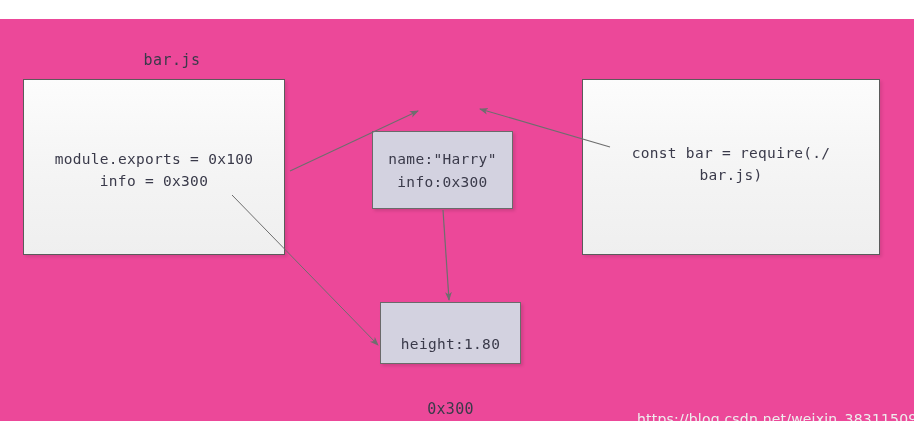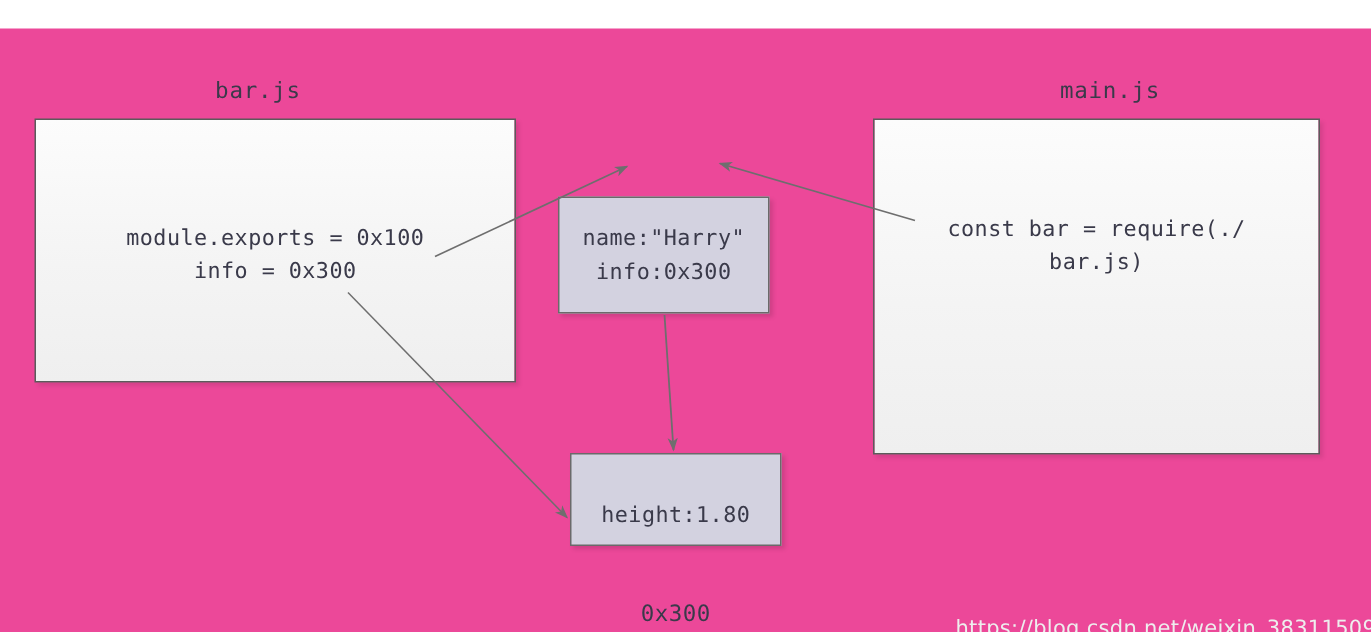--- a/index.html
+++ b/index.html
@@ -88,27 +88,26 @@
     white-space: nowrap;
     letter-spacing: 0.2px;
   }
 </style>
 </head>
 <body>
 
 <div id="canvas">
 
   <div class="file-label" style="left:97px; top:32px; width:150px;">bar.js</div>
-  <div class="file-box" style="left:23px; top:60px; width:321px; height:176px;">
+  <div class="file-box" style="left:23px; top:60px; width:262px; height:176px;">
     <div class="file-box-text" style="top:68px;">module.exports = 0x100
         info = 0x300</div>
   </div>
 
-  <div class="file-label" style="left:665px; top:32px; width:150px;">main.js</div>
-  <div class="file-box" style="left:582px; top:60px; width:298px; height:224px;">
+  <div class="file-box" style="left:582px; top:60px; width:298px; height:176px;">
     <div class="file-box-text" style="top:62px;">const bar = require(./
       bar.js)</div>
   </div>
 
 
   <div class="obj-box" style="left:372px; top:112px; width:141px; height:78px;">
     <div class="obj-box-text" style="top:16px;">name:"Harry"
   info:0x300</div>
   </div>
 

